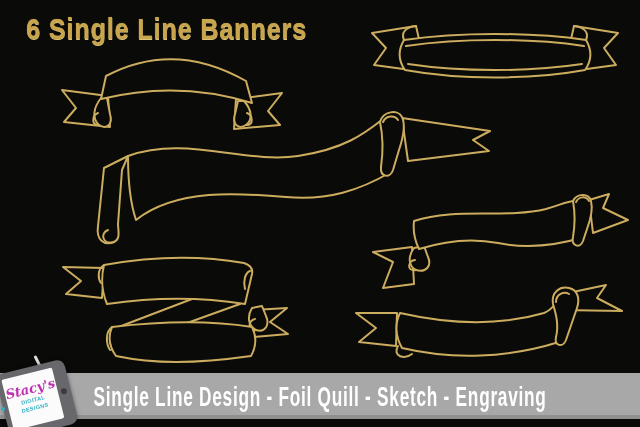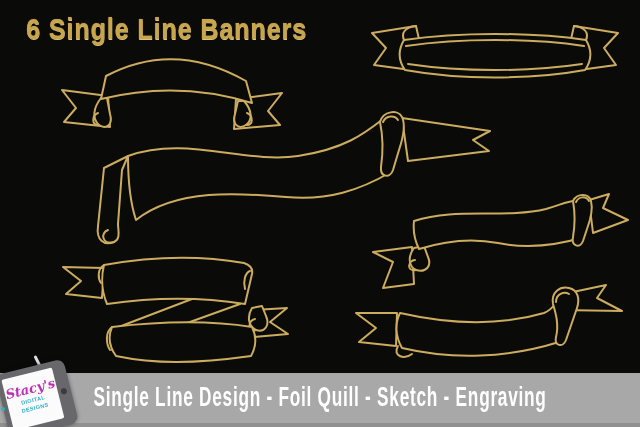--- a/index.html
+++ b/index.html
@@ -24,21 +24,21 @@
                stroke-linejoin:round;stroke-linecap:round;}
   .banner path.f{fill:var(--bg);}
   #banner-straight{left:364px;top:14px;}
   #banner-arched{left:56px;top:54px;}
   #banner-wave-large{left:90px;top:106px;}
   #banner-wave{left:356px;top:192px;}
   #banner-zigzag{left:54px;top:248px;}
   #banner-curved{left:348px;top:280px;}
 
   
-  .footer-bar{position:absolute;left:0;top:373px;width:640px;height:54px;
+  .footer-bar{position:absolute;left:0;top:373px;width:640px;height:46px;
               background:var(--bar-color);}
   .footer-bar::after{content:"";position:absolute;left:0;bottom:0;width:100%;
               height:4px;background:rgba(0,0,0,0.14);}
   .footer-text{position:absolute;left:0;top:10px;width:640px;text-align:center;
               font-size:24px;font-weight:bold;color:var(--bar-text);
               letter-spacing:1px;white-space:nowrap;
               transform:scale(0.72,1.18);transform-origin:320px 50%;}
 
   
   .stylus{position:absolute;left:41px;top:354px;width:3px;height:34px;

